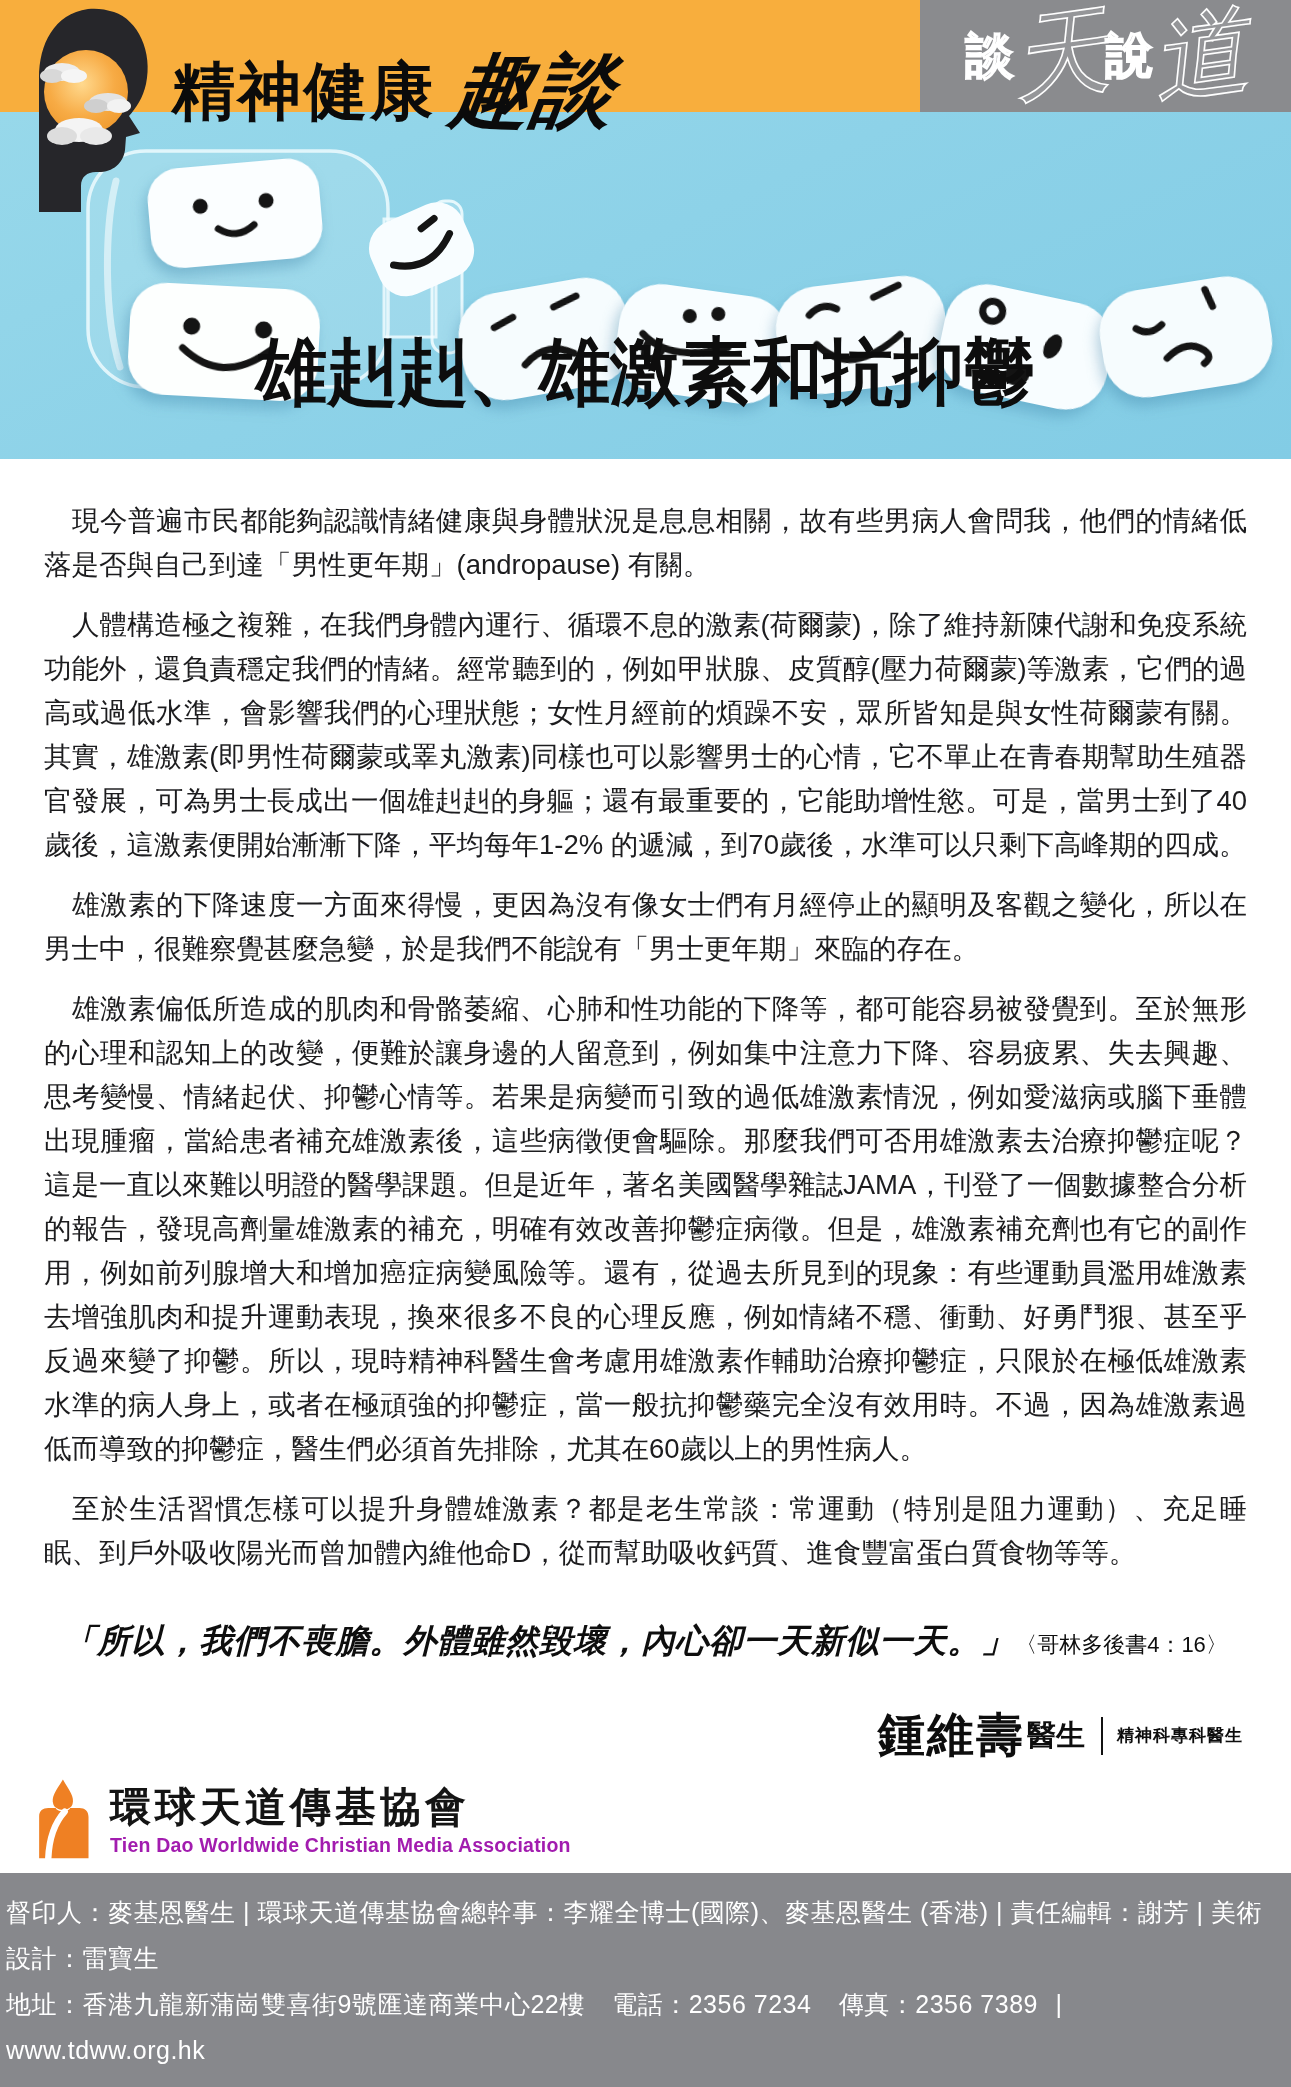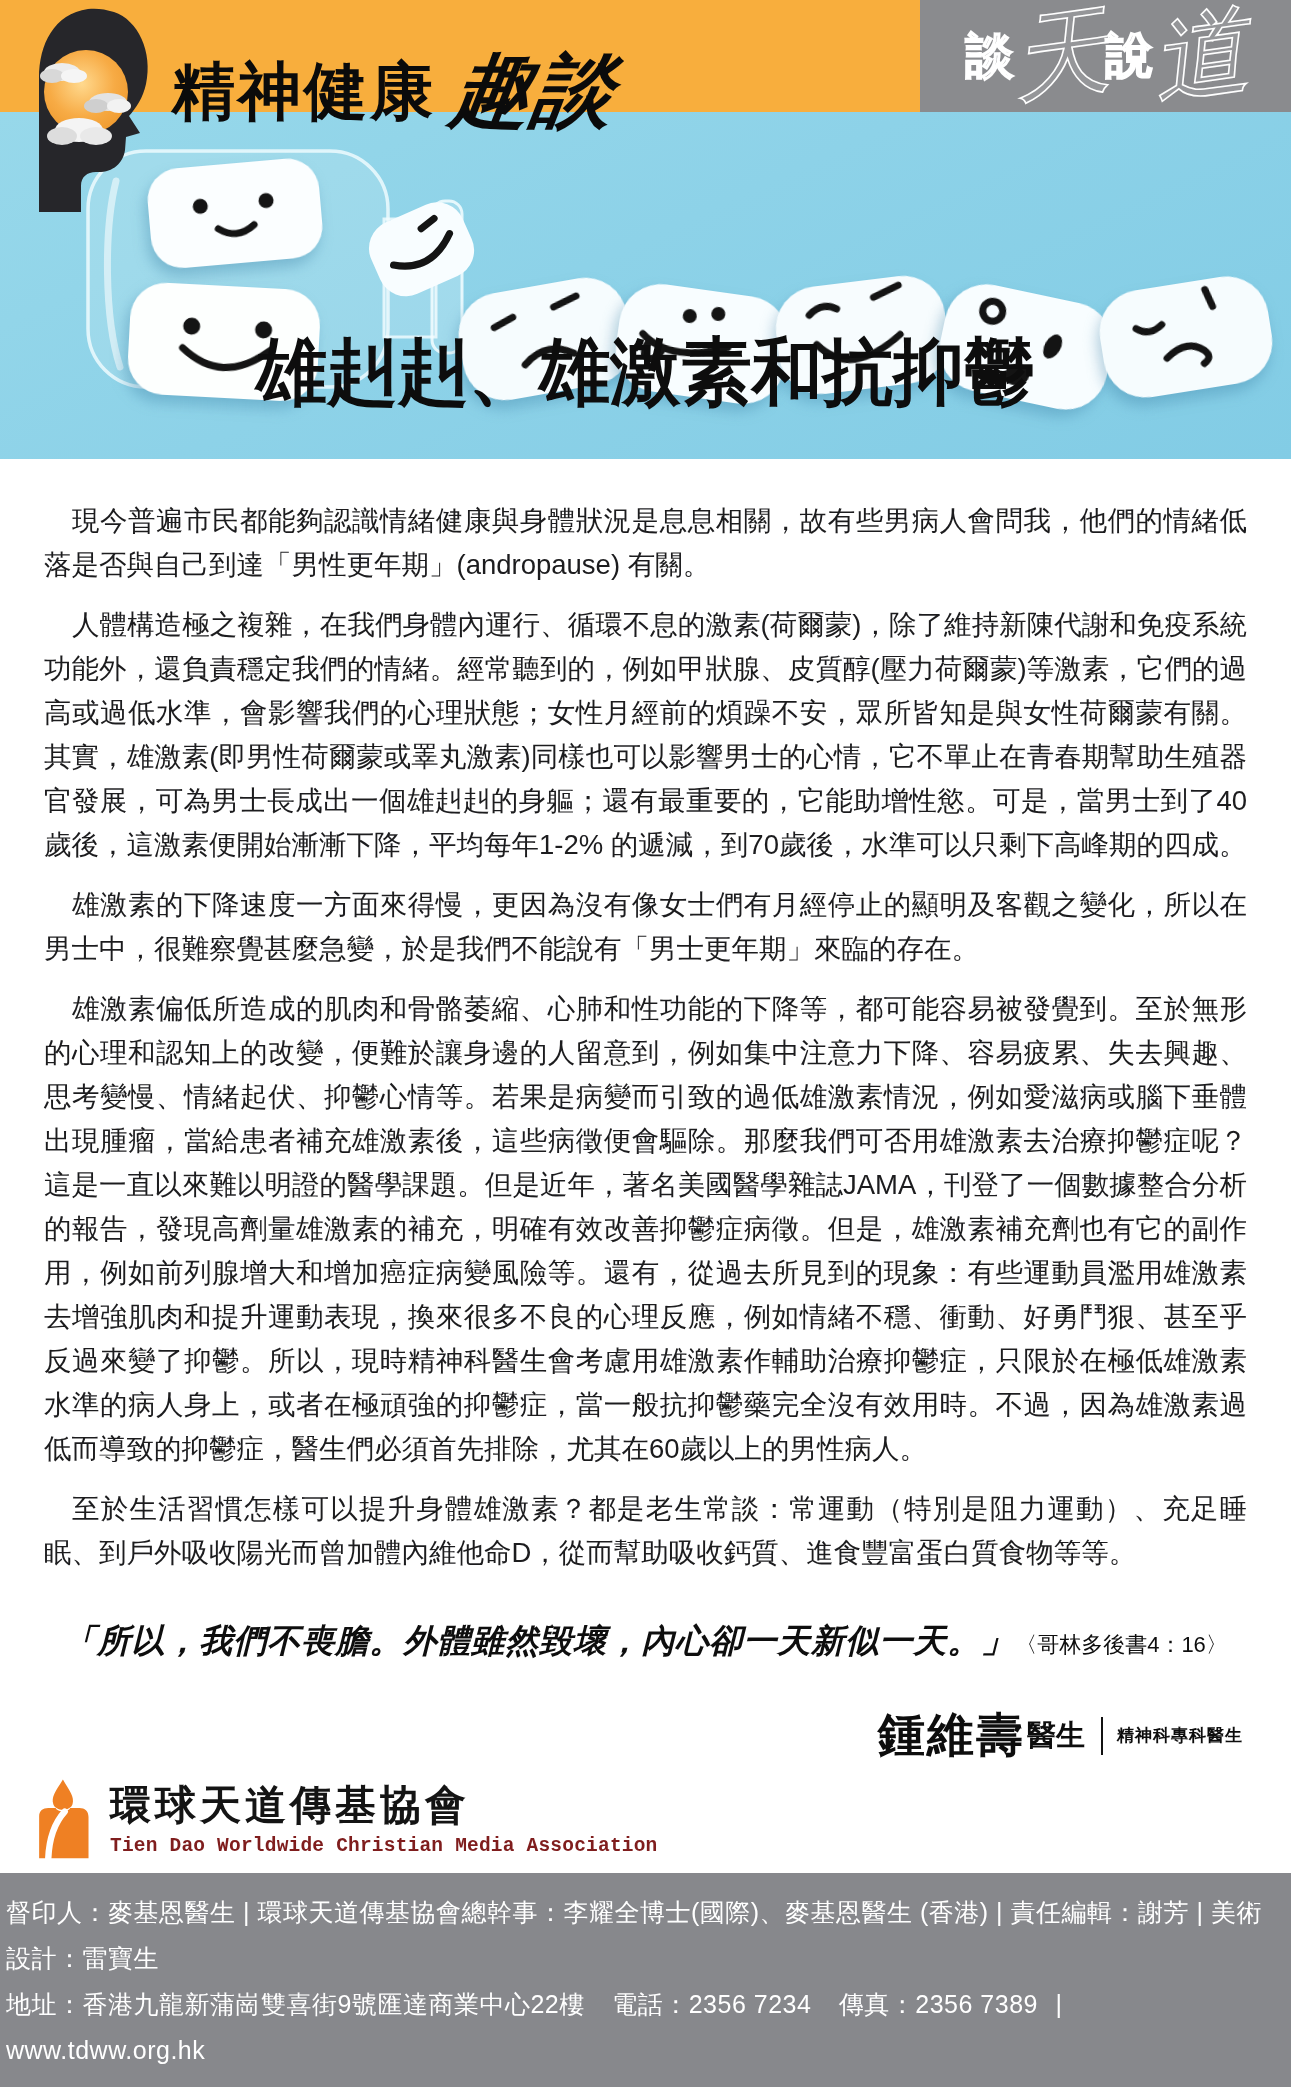--- a/index.html
+++ b/index.html
@@ -86,27 +86,26 @@
   .author-name   { font-size:47px; font-weight:900; letter-spacing:2px; }
   .author-suffix { font-size:29px; font-weight:800; margin-left:2px; }
   .author-sep    { display:inline-block; width:0; height:38px; border-left:2.5px solid #111; margin:0 14px 0 16px; }
   .author-title  { font-size:17px; font-weight:800; letter-spacing:1px; }
 
   
   .org-row {
     margin-top:4px;
     display:flex; justify-content:space-between; align-items:center;
     padding:6px 44px 14px 30px;
-    font-family:Liberation Mono, monospace;
   }
   .org-left { display:flex; align-items:flex-end; }
   .candle-logo { width:64px; height:82px; margin-right:16px; }
   .org-names { padding-bottom:2px; }
   .org-zh { font-size:41px; font-weight:900; color:#141414; letter-spacing:4px; line-height:1.1; }
-  .org-en { font-size:19.5px; font-weight:700; color:#7f1d1d; margin-top:4px; letter-spacing:0.2px; }
+  .org-en { font-size:19.5px; font-weight:700; color:#a21caf; margin-top:4px; letter-spacing:0.2px; }
   .fb-badge {
     display:flex; align-items:center;
     border:2.5px solid #101010;
     height:50px; background:#ffffff;
     padding-right:12px;
     margin-bottom:10px;
     cursor:pointer;
   }
   .fb-square { width:48px; height:50px; background:#3B5998; display:flex; align-items:flex-end; justify-content:center; margin:-2.5px 10px -2.5px -2.5px; }
   .fb-handle { font-size:28px; color:#111; }

